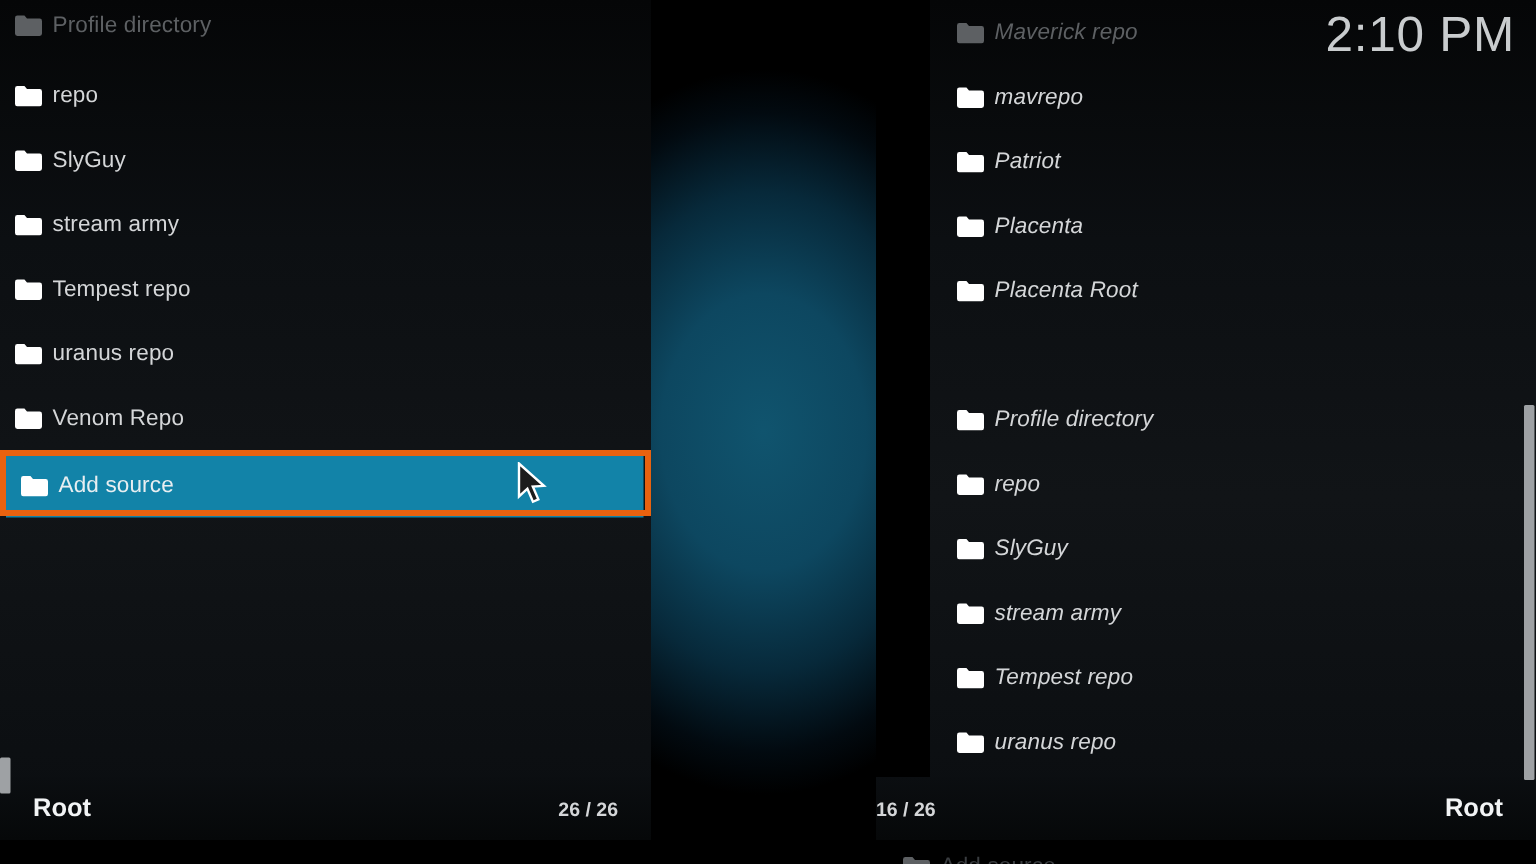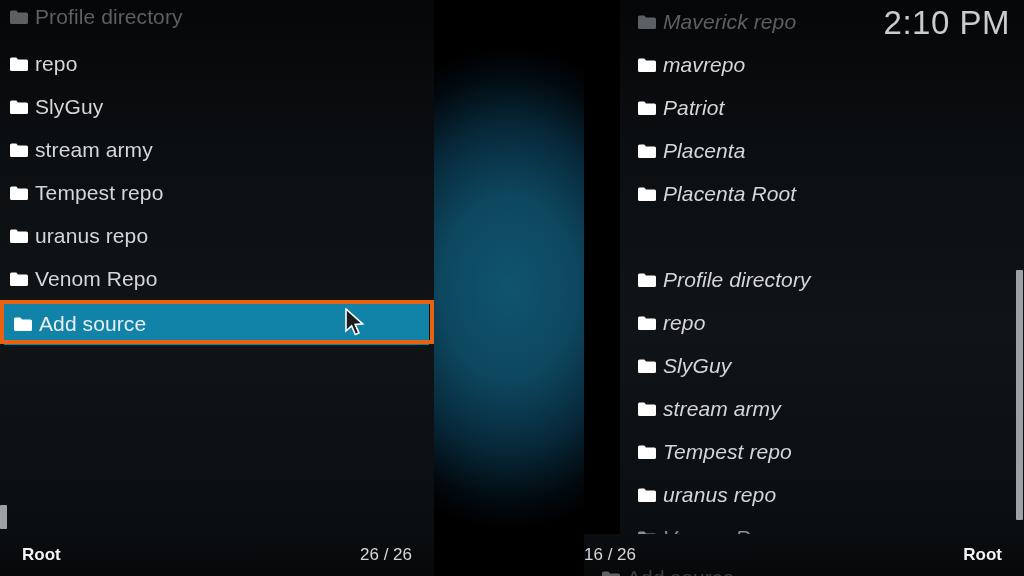--- a/index.html
+++ b/index.html
@@ -47,21 +47,21 @@
     left:0;
     width:100%;
     height:43px;
     display:flex;
     align-items:center;
   }
   .row .ficon { margin-left:10px; width:18px; height:14px; flex:0 0 auto; }
   .panel-right .row .ficon { margin-left:18px; }
   .row .label {
     margin-left:7px;
-    font-size:21px;
+    font-size:15px;
     color:#d4d6d8;
     letter-spacing:.1px;
     white-space:nowrap;
   }
   .row.dim .label { color:#5d6063; }
   .row.dim .ficon path { fill:#5d6063; }
   .row.dim2 .label { color:#8c9094; }
   .row.dim2 .ficon path { fill:#8c9094; }
 
   
@@ -98,31 +98,31 @@
     right:14px; top:4px;
     font-size:33px;
     font-weight:300;
     color:#c9ccce;
     letter-spacing:.5px;
   }
 
   
   .statusbar {
     position:absolute;
-    bottom:0;
+    bottom:16px;
     height:42px;
     display:flex;
     align-items:center;
     background:linear-gradient(180deg,#0b0e11 0%,#060809 100%);
     justify-content:flex-end;
   }
   .statusbar.left  { left:0;   width:434px; padding:0 22px 0 22px; }
   .statusbar.right { left:584px; width:440px; padding:0 22px 0 0; }
   .st-strong { font-size:17px; font-weight:bold; color:#f2f4f5; }
-  .st-count  { font-size:17px; color:#d4d6d8; }
+  .st-count  { font-size:13px; color:#d4d6d8;font-weight:bold; }
   .statusbar.left  .st-count { margin-left:auto; }
   .statusbar.right .st-strong { margin-left:auto; }
 
   
   .scrollbar {
     position:absolute;
     width:7px;
     background:#9ea1a4;
     border-radius:1px;
   }

